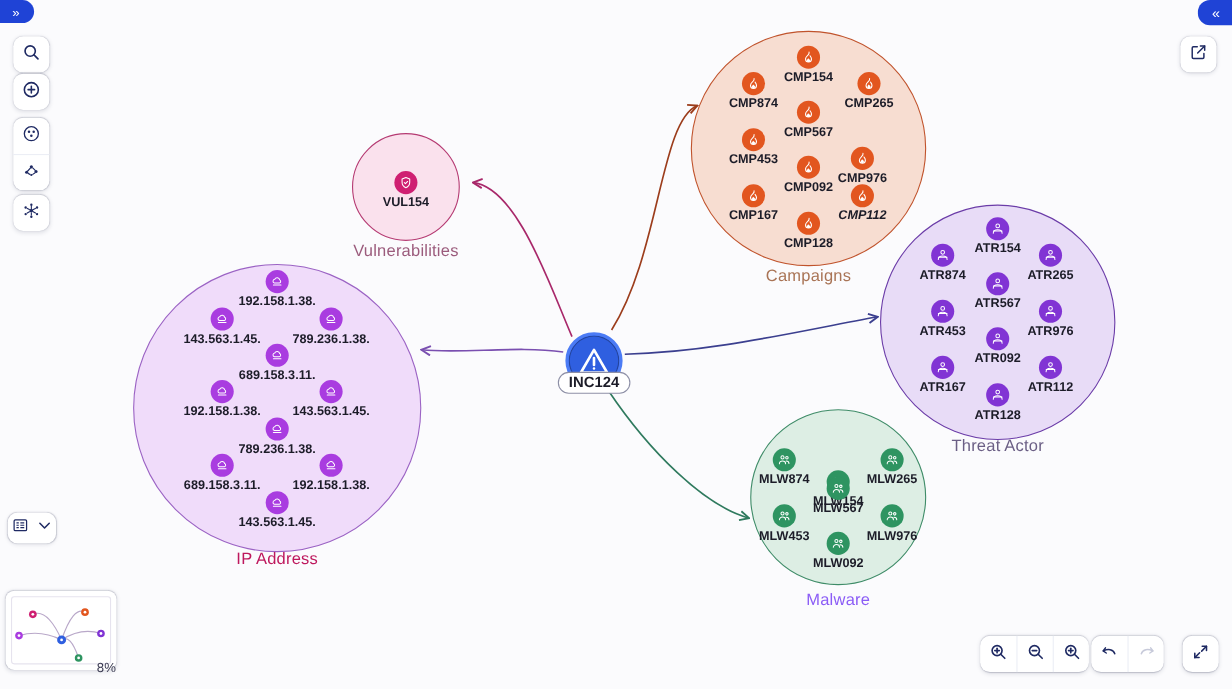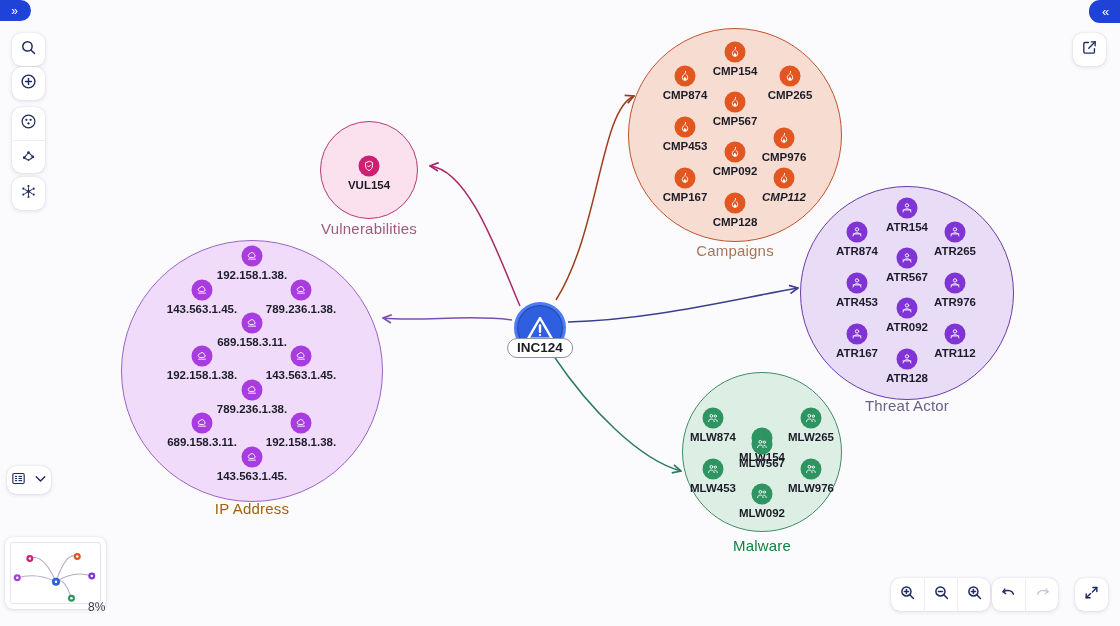--- a/index.html
+++ b/index.html
@@ -181,23 +181,23 @@
   </svg>
 
   <div id="cluster-layer">
       <div class="cluster" style="left: 320px; top: 121px; width: 98px; height: 98px; background: rgb(250, 225, 237); border-color: rgb(181, 58, 114);"></div>
       <div class="cluster-label" style="left: 369px; top: 220px; color: rgb(155, 91, 124);">Vulnerabilities</div>
       <div class="cluster" style="left: 628px; top: 28px; width: 214px; height: 214px; background: rgb(247, 221, 209); border-color: rgb(192, 83, 44);"></div>
       <div class="cluster-label" style="left: 735px; top: 242px; color: rgb(169, 116, 86);">Campaigns</div>
       <div class="cluster" style="left: 800px; top: 186px; width: 214px; height: 214px; background: rgb(232, 220, 247); border-color: rgb(107, 60, 168);"></div>
       <div class="cluster-label" style="left: 907px; top: 397px; color: rgb(107, 95, 133);">Threat Actor</div>
       <div class="cluster" style="left: 682px; top: 372px; width: 160px; height: 160px; background: rgb(221, 238, 228); border-color: rgb(63, 140, 104);"></div>
-      <div class="cluster-label" style="left: 762px; top: 537px; color: #15803d;">Malware</div>
+      <div class="cluster-label" style="left: 762px; top: 537px; color: #8b5cf6;">Malware</div>
       <div class="cluster" style="left: 121px; top: 240px; width: 262px; height: 262px; background: rgb(240, 220, 250); border-color: rgb(155, 99, 196);"></div>
-      <div class="cluster-label" style="left: 252px; top: 500px; color: #a16207;">IP Address</div>
+      <div class="cluster-label" style="left: 252px; top: 500px; color: #be185d;">IP Address</div>
     </div>
   <div id="node-layer">
       <div class="node" style="left: 369px; top: 166px;">
         <div class="node-dot" style="background:#cf1f72">
           <svg viewBox="0 0 24 24" fill="none" stroke="#ffffff" stroke-width="1.8" stroke-linecap="round" stroke-linejoin="round">
         <path d="M12 3.4 5.6 6.1v5.4c0 4 2.7 7.6 6.4 9 3.7-1.4 6.4-5 6.4-9V6.1z"></path>
         <polyline points="9.4,11.9 11.3,13.8 14.9,10.1"></polyline>
       </svg>
         </div>
         <div class="node-label">VUL154</div>
@@ -240,21 +240,21 @@
       </div>
       <div class="node" style="left: 685px; top: 127px;">
         <div class="node-dot" style="background:#e2561f">
           <svg viewBox="0 0 24 24" fill="none" stroke="#ffffff" stroke-width="1.8" stroke-linecap="round" stroke-linejoin="round">
         <path d="M13 3.5c.6 3-1.2 4.3-2.6 5.6C8.7 10.7 7 12.2 7 15a5 5 0 0 0 10 0c0-2.6-1.3-4-2.4-5.4"></path>
         <path d="M12 20a2.6 2.6 0 0 1-2.6-2.6c0-1.6 1.4-2.4 2.1-3.8.8 1.2 3.1 2 3.1 3.8A2.6 2.6 0 0 1 12 20z" fill="#ffffff" stroke="none"></path>
       </svg>
         </div>
         <div class="node-label">CMP453</div>
       </div>
-      <div class="node" style="left: 784px; top: 138px;">
+      <div class="node" style="left: 784px; top: 144px;">
         <div class="node-dot" style="background:#e2561f">
           <svg viewBox="0 0 24 24" fill="none" stroke="#ffffff" stroke-width="1.8" stroke-linecap="round" stroke-linejoin="round">
         <path d="M13 3.5c.6 3-1.2 4.3-2.6 5.6C8.7 10.7 7 12.2 7 15a5 5 0 0 0 10 0c0-2.6-1.3-4-2.4-5.4"></path>
         <path d="M12 20a2.6 2.6 0 0 1-2.6-2.6c0-1.6 1.4-2.4 2.1-3.8.8 1.2 3.1 2 3.1 3.8A2.6 2.6 0 0 1 12 20z" fill="#ffffff" stroke="none"></path>
       </svg>
         </div>
         <div class="node-label">CMP976</div>
       </div>
       <div class="node" style="left: 735px; top: 152px;">
         <div class="node-dot" style="background:#e2561f">

